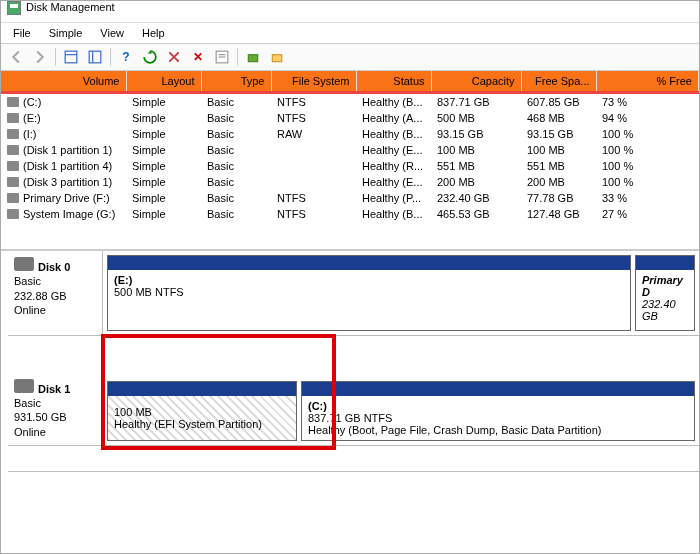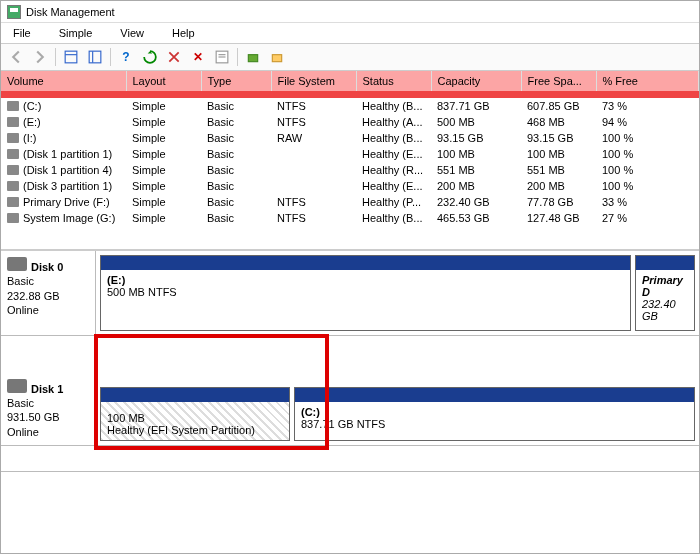--- a/index.html
+++ b/index.html
@@ -11,42 +11,41 @@
     color: #000;
     width: 700px;
     height: 554px;
     overflow: hidden;
     border: 1px solid #aaa;
     position: relative;
   }
   .titlebar {
     height: 22px;
     display: flex;
-    align-items: center;
     padding: 0 6px;
     background: #fff;
     border-bottom: 1px solid #ddd;
   }
   .titlebar .icon {
     width: 14px; height: 14px;
     margin-right: 5px;
     background: #4a6;
     border: 1px solid #777;
     display: inline-block;
     position: relative;
   }
   .titlebar .icon::after{
     content:"";position:absolute;left:2px;top:2px;right:2px;bottom:6px;background:#fff;
   }
   .menubar {
     height: 20px;
     display: flex;
     align-items: center;
     padding: 0 4px;
-    gap: 12px;
+    gap: 2px;
   }
   .menubar span { padding: 2px 8px; cursor: default; }
   .toolbar {
     height: 28px;
     display: flex;
     align-items: center;
     padding: 0 4px;
     border-top: 1px solid #ccc;
     border-bottom: 1px solid #ccc;
     gap: 2px;
@@ -62,26 +61,26 @@
   .tbtn svg { width:14px; height:14px; }
   .sep { width:1px; height:18px; background:#ccc; margin:0 2px; }
   .disabled { opacity: .4; }
   .listpane {
     height: 180px;
     overflow: hidden;
     border-bottom: 2px solid #ccc;
   }
   table { width: 100%; border-collapse: collapse; table-layout: fixed; }
   thead th {
-    text-align: left;
+    text-align: right;
     font-weight: normal;
     padding: 4px 6px;
     border-right: 1px solid #ddd;
-    border-bottom: 7px solid #ef4444;
-    background: #fca5a5;
+    border-bottom: 3px solid #ef4444;
+    background: #f97316;
     white-space: nowrap;
     overflow: hidden;
     text-overflow: ellipsis;
   }
   tbody td {
     padding: 2px 6px;
     white-space: nowrap;
     overflow: hidden;
     text-overflow: ellipsis;
   }
@@ -90,20 +89,21 @@
     background: #888;
     display: inline-block;
     margin-right: 4px;
     position: relative;
     top:1px;
     border-radius: 1px;
   }
   .diskpane {
     display: flex;
     flex-direction: column;
+    padding-left: 7px;
   }
   .diskrow {
     display: flex;
     border-bottom: 1px solid #bbb;
     min-height: 85px;
     position: relative;
   }
   .diskhdr {
     width: 95px;
     padding: 6px 6px;
@@ -369,20 +369,21 @@
           <div style="height:6px;"></div>
           <div>100 MB</div>
           <div>Healthy (EFI System Partition)</div>
         </div>
       </div>
       <div class="part" style="flex:1;">
         <div class="stripe"></div>
         <div class="plabel">
           <div style="font-weight:bold;">(C:)</div>
           <div>837.71 GB NTFS</div>
+          <div>Healthy (Boot, Page File, Crash Dump, Basic Data Partition)</div>
         </div>
       </div>
     </div>
     <div class="redbox" style="left:93px; top:-2px; width:235px; height:116px;"></div>
   </div>
 
   <div class="diskrow" style="min-height:26px;">
     <div class="partcontainer"></div>
   </div>
 

